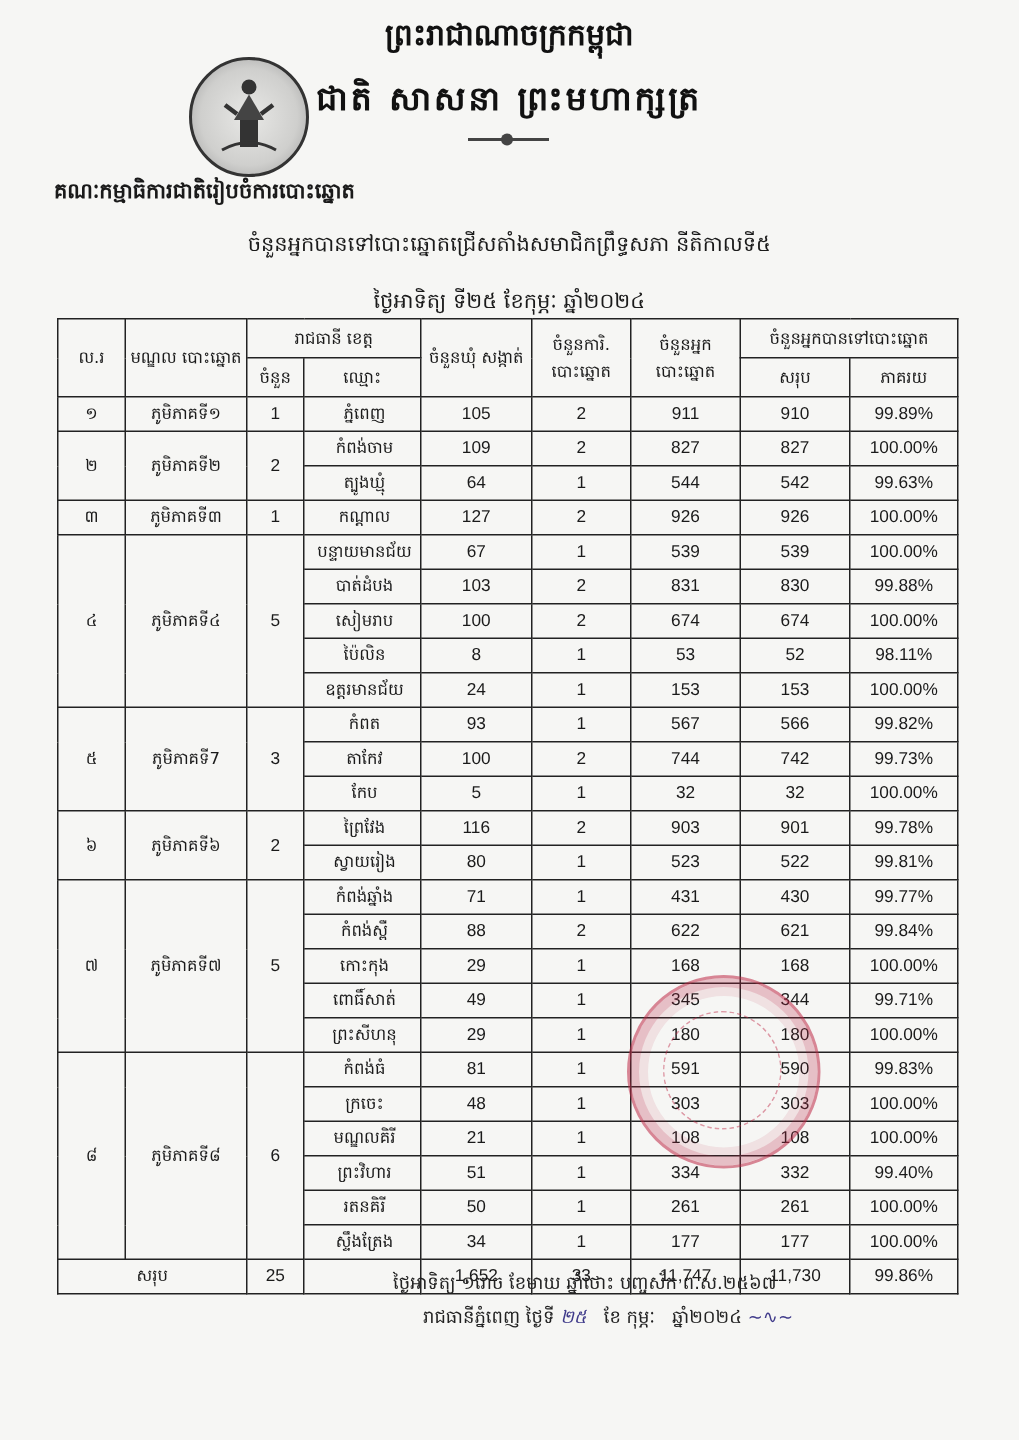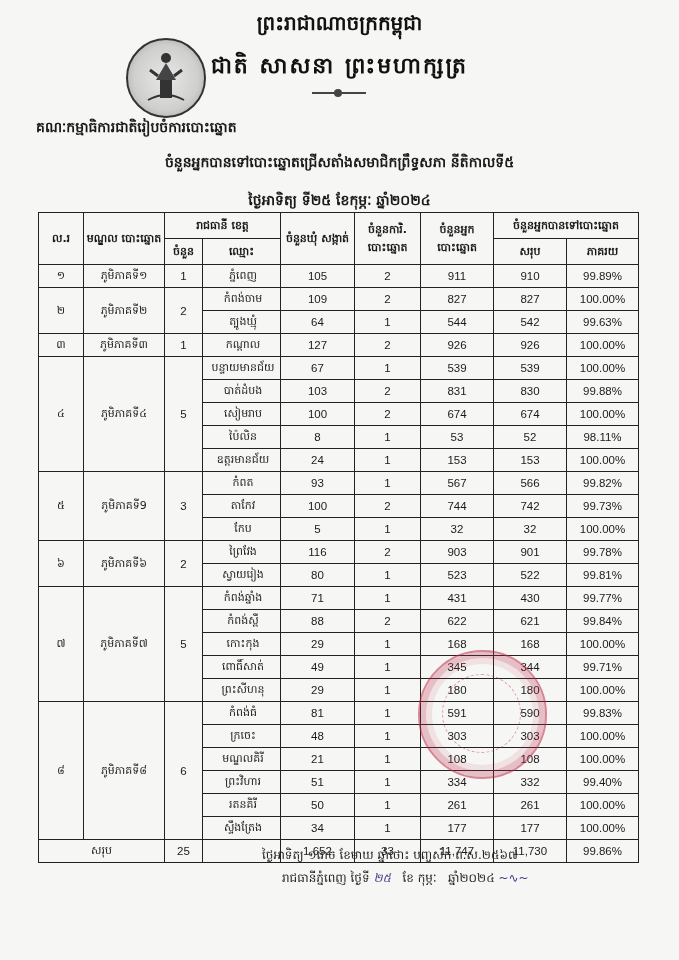--- a/index.html
+++ b/index.html
@@ -6,26 +6,26 @@
   body{width:679px;height:960px;background:#f4f4f2;position:relative;overflow:hidden;font-family:"DejaVu Sans",sans-serif;color:#1a1a1a;}
   .page{position:absolute;left:0;top:0;width:679px;height:960px;background:#f6f6f4;}
   .emblem{position:absolute;left:126px;top:38px;width:76px;height:76px;border-radius:50%;border:2px solid #333;background:radial-gradient(circle,#e8e8e6 0%,#cfcfcd 60%,#999 100%);}
   .emblem .inner{position:absolute;left:18px;top:10px;width:40px;height:54px;}
   .kh-title{position:absolute;left:0;width:679px;text-align:center;font-weight:bold;color:#111;}
   .t1{top:10px;font-size:20px;}
   .t2{top:52px;font-size:22px;letter-spacing:2px;}
   .orn{position:absolute;left:312px;top:92px;width:54px;height:2px;background:#444;}
   .orn:after{content:"";position:absolute;left:22px;top:-3px;width:8px;height:8px;border-radius:50%;background:#444;}
   .committee{position:absolute;left:36px;top:118px;font-size:14px;font-weight:bold;}
-  .heading{position:absolute;left:0;width:679px;text-align:center;font-weight:bold;font-size:14px;}
+  .heading{position:absolute;left:0;width:679px;text-align:center;font-weight:normal;font-size:14px;}
   .h1{top:153px;}
   .h2{top:191px;}
   table.results{position:absolute;left:38px;top:212px;width:600px;border-collapse:collapse;font-family:"Liberation Sans",sans-serif;font-size:11.5px;table-layout:fixed;}
   table.results td,table.results th{border:1.3px solid #222;text-align:center;padding:0;height:22px;line-height:20px;overflow:hidden;white-space:nowrap;}
-  table.results th{font-weight:bold;font-size:11px;height:25px;font-family:"DejaVu Sans",sans-serif;}
+  table.results th{font-weight:normal;font-size:11px;height:25px;font-family:"DejaVu Sans",sans-serif;}
   table.results td.name{text-align:center;padding-left:3px;font-family:"DejaVu Sans",sans-serif;font-size:11px;}
   table.results td.region{font-family:"DejaVu Sans",sans-serif;font-size:11px;}
   table.results tr.total td{font-weight:normal;height:22px;}
   .footer{position:absolute;font-size:12px;font-family:"DejaVu Sans",sans-serif;color:#222;}
   .f1{left:262px;top:847px;}
   .f2{left:282px;top:870px;}
   .hand{color:#3f3a8a;font-style:italic;}
   .seal{position:absolute;left:418px;top:650px;width:125px;height:125px;border-radius:50%;border:2px solid rgba(190,40,70,0.55);box-shadow:inset 0 0 0 6px rgba(190,40,70,0.18),inset 0 0 0 12px rgba(190,40,70,0.10);pointer-events:none;}
   .seal:after{content:"";position:absolute;left:22px;top:22px;width:77px;height:77px;border-radius:50%;border:1.5px dashed rgba(190,40,70,0.45);}
 </style>
@@ -158,21 +158,21 @@
         <tr>
           <td class="name">ឧត្តរមានជ័យ</td>
           <td>24</td>
           <td>1</td>
           <td>153</td>
           <td>153</td>
           <td>100.00%</td>
         </tr>
         <tr>
           <td class="region" rowspan="3">៥</td>
-          <td class="region" rowspan="3">ភូមិភាគទី9</td>
+          <td class="region" rowspan="3">ភូមិភាគទី7</td>
           <td rowspan="3">3</td>
           <td class="name">កំពត</td>
           <td>93</td>
           <td>1</td>
           <td>567</td>
           <td>566</td>
           <td>99.82%</td>
         </tr>
         <tr>
           <td class="name">តាកែវ</td>

